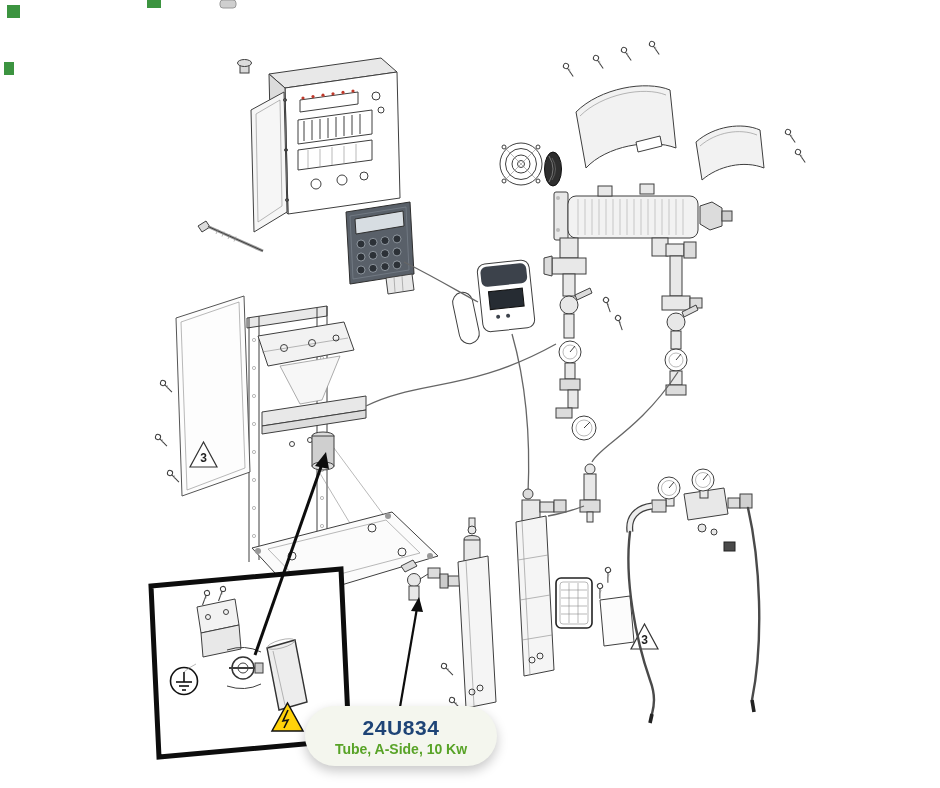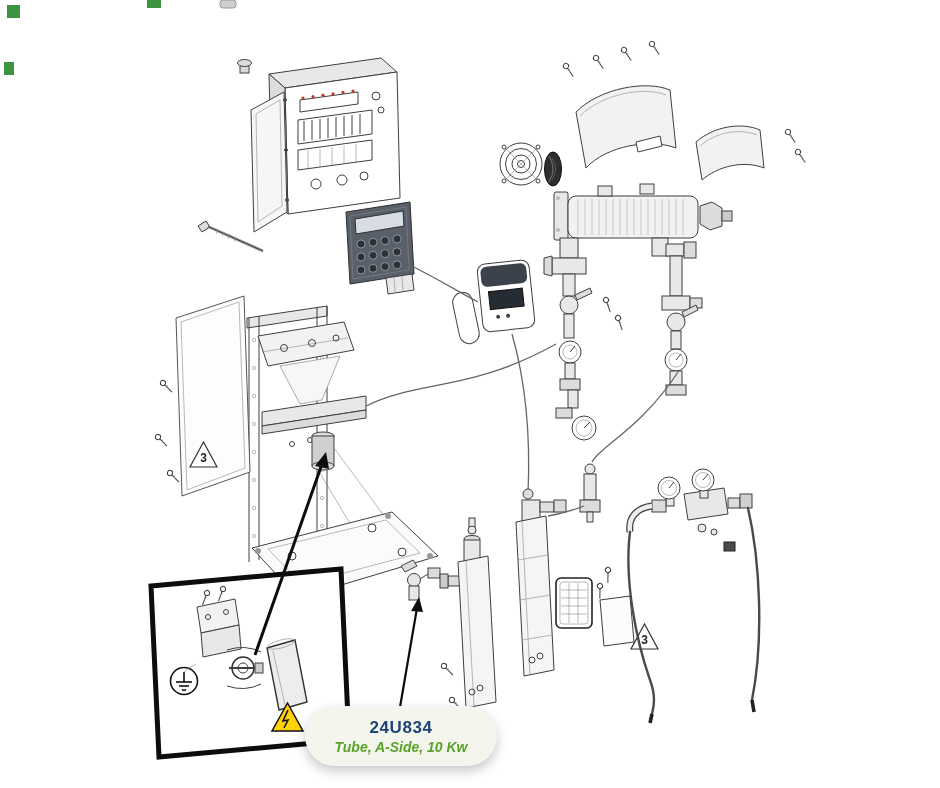--- a/index.html
+++ b/index.html
@@ -8,22 +8,22 @@
   .stage { position:relative; width:940px; height:788px; background:#fff; }
   .stage > svg { position:absolute; left:0; top:0; }
   .marker { position:absolute; background:var(--marker-green); }
   .callout {
     position:absolute; left:305px; top:706px; width:192px; height:60px;
     border-radius:30px; background:var(--pill-bg);
     box-shadow:0 5px 12px rgba(0,0,0,0.22);
     display:flex; flex-direction:column; align-items:center; justify-content:center;
     gap:1px; cursor:pointer;
   }
-  .part-number { color:var(--accent-blue); font-size:17px; font-weight:bold; letter-spacing:0.6px; }
-  .part-desc { color:var(--accent-green); font-size:14px; font-weight:bold;font-style:italic; }
+  .part-number { color:var(--accent-blue); font-size:21px; font-weight:bold; letter-spacing:0.6px; }
+  .part-desc { color:var(--accent-green); font-size:14px; font-weight:bold; }
 
   
   .s1 { stroke:#3f3f3f; stroke-width:1; fill:none; }
   .s15 { stroke:#333; stroke-width:1.5; fill:none; }
   .thin { stroke:#8a8a8a; stroke-width:0.6; fill:none; }
   .pf { stroke:#3f3f3f; stroke-width:1; fill:#f2f2f2; }
   .pw { stroke:#3f3f3f; stroke-width:1; fill:#ffffff; }
   .pd { stroke:#3f3f3f; stroke-width:1; fill:#dcdcdc; }
   .pe { stroke:#3f3f3f; stroke-width:1; fill:#e8e8e8; }
   .cable { stroke:#666; stroke-width:1.3; fill:none; }

